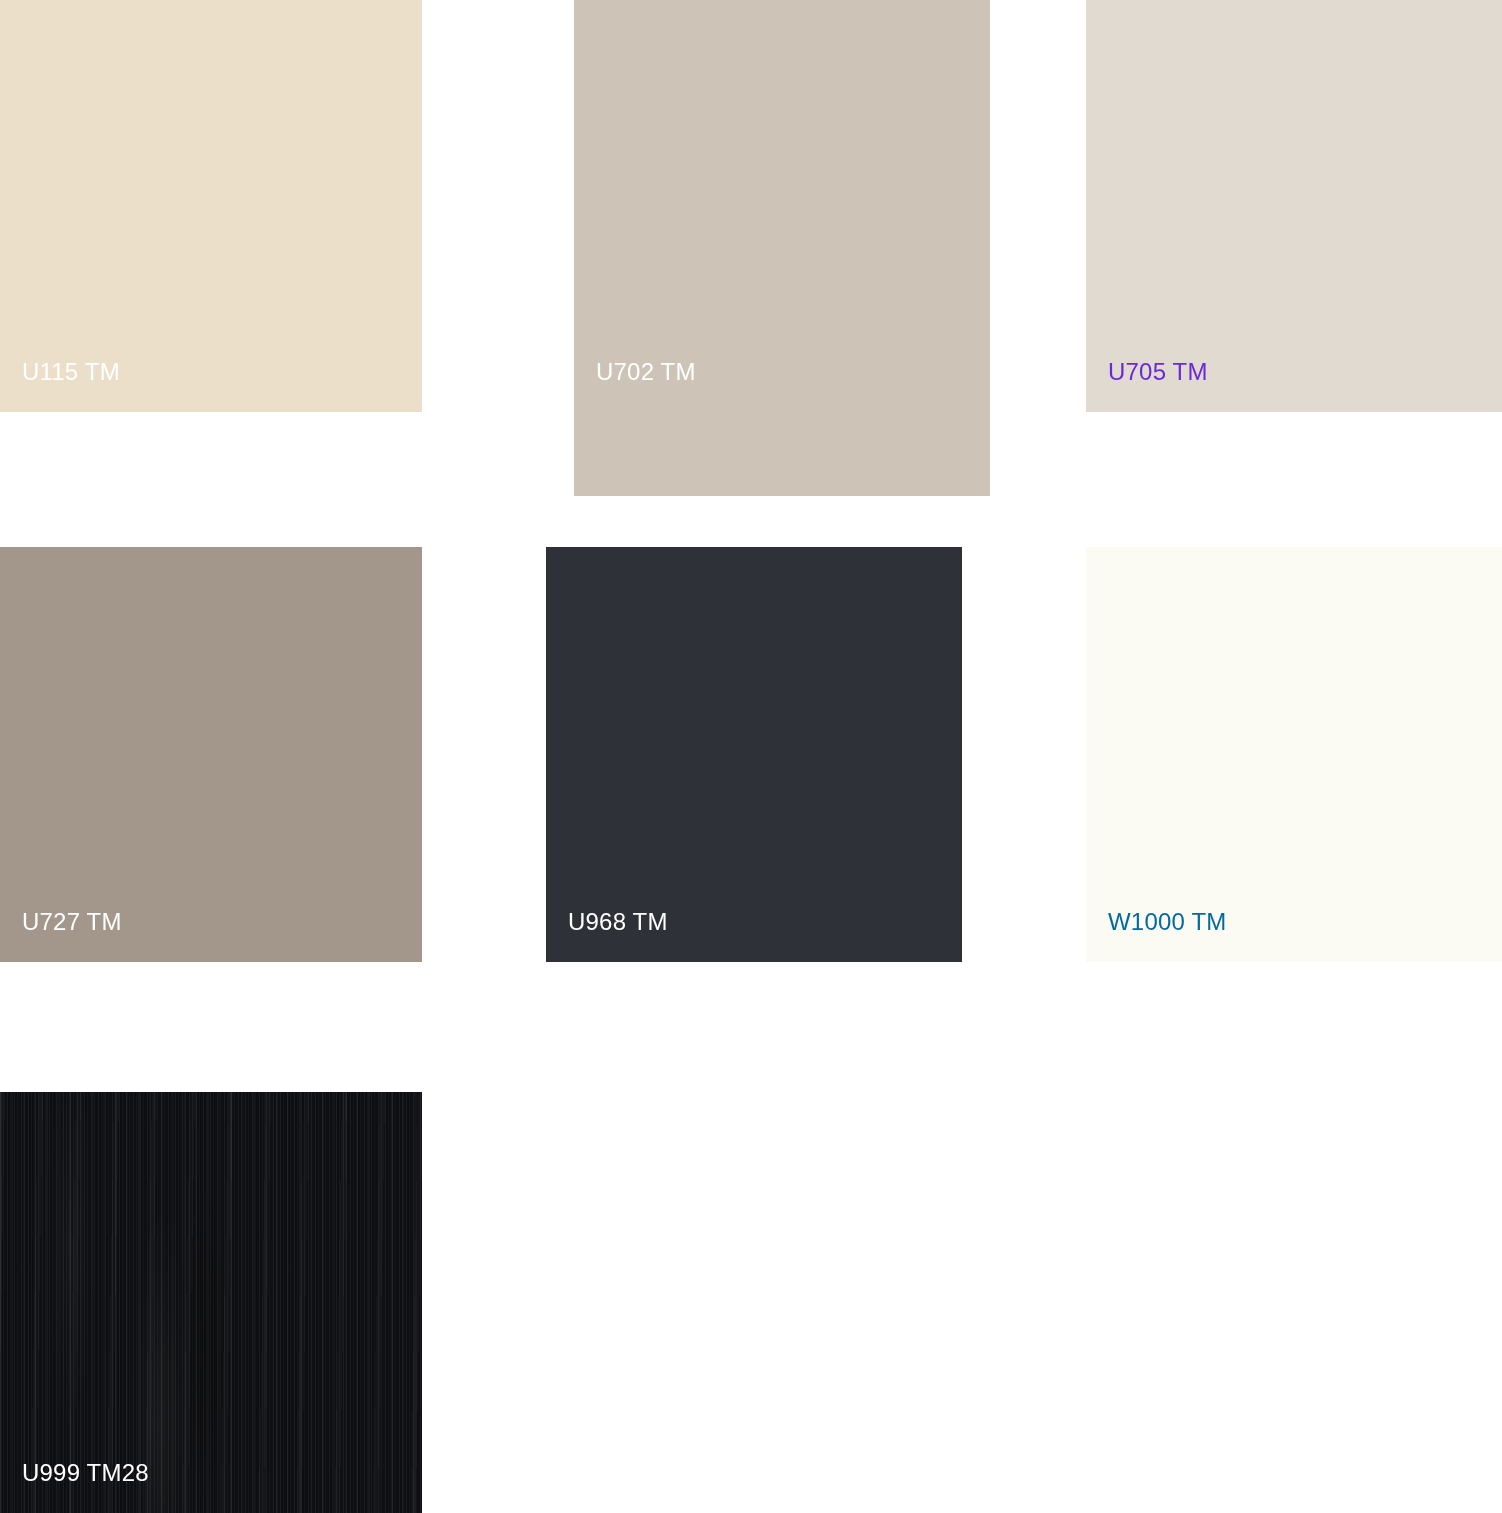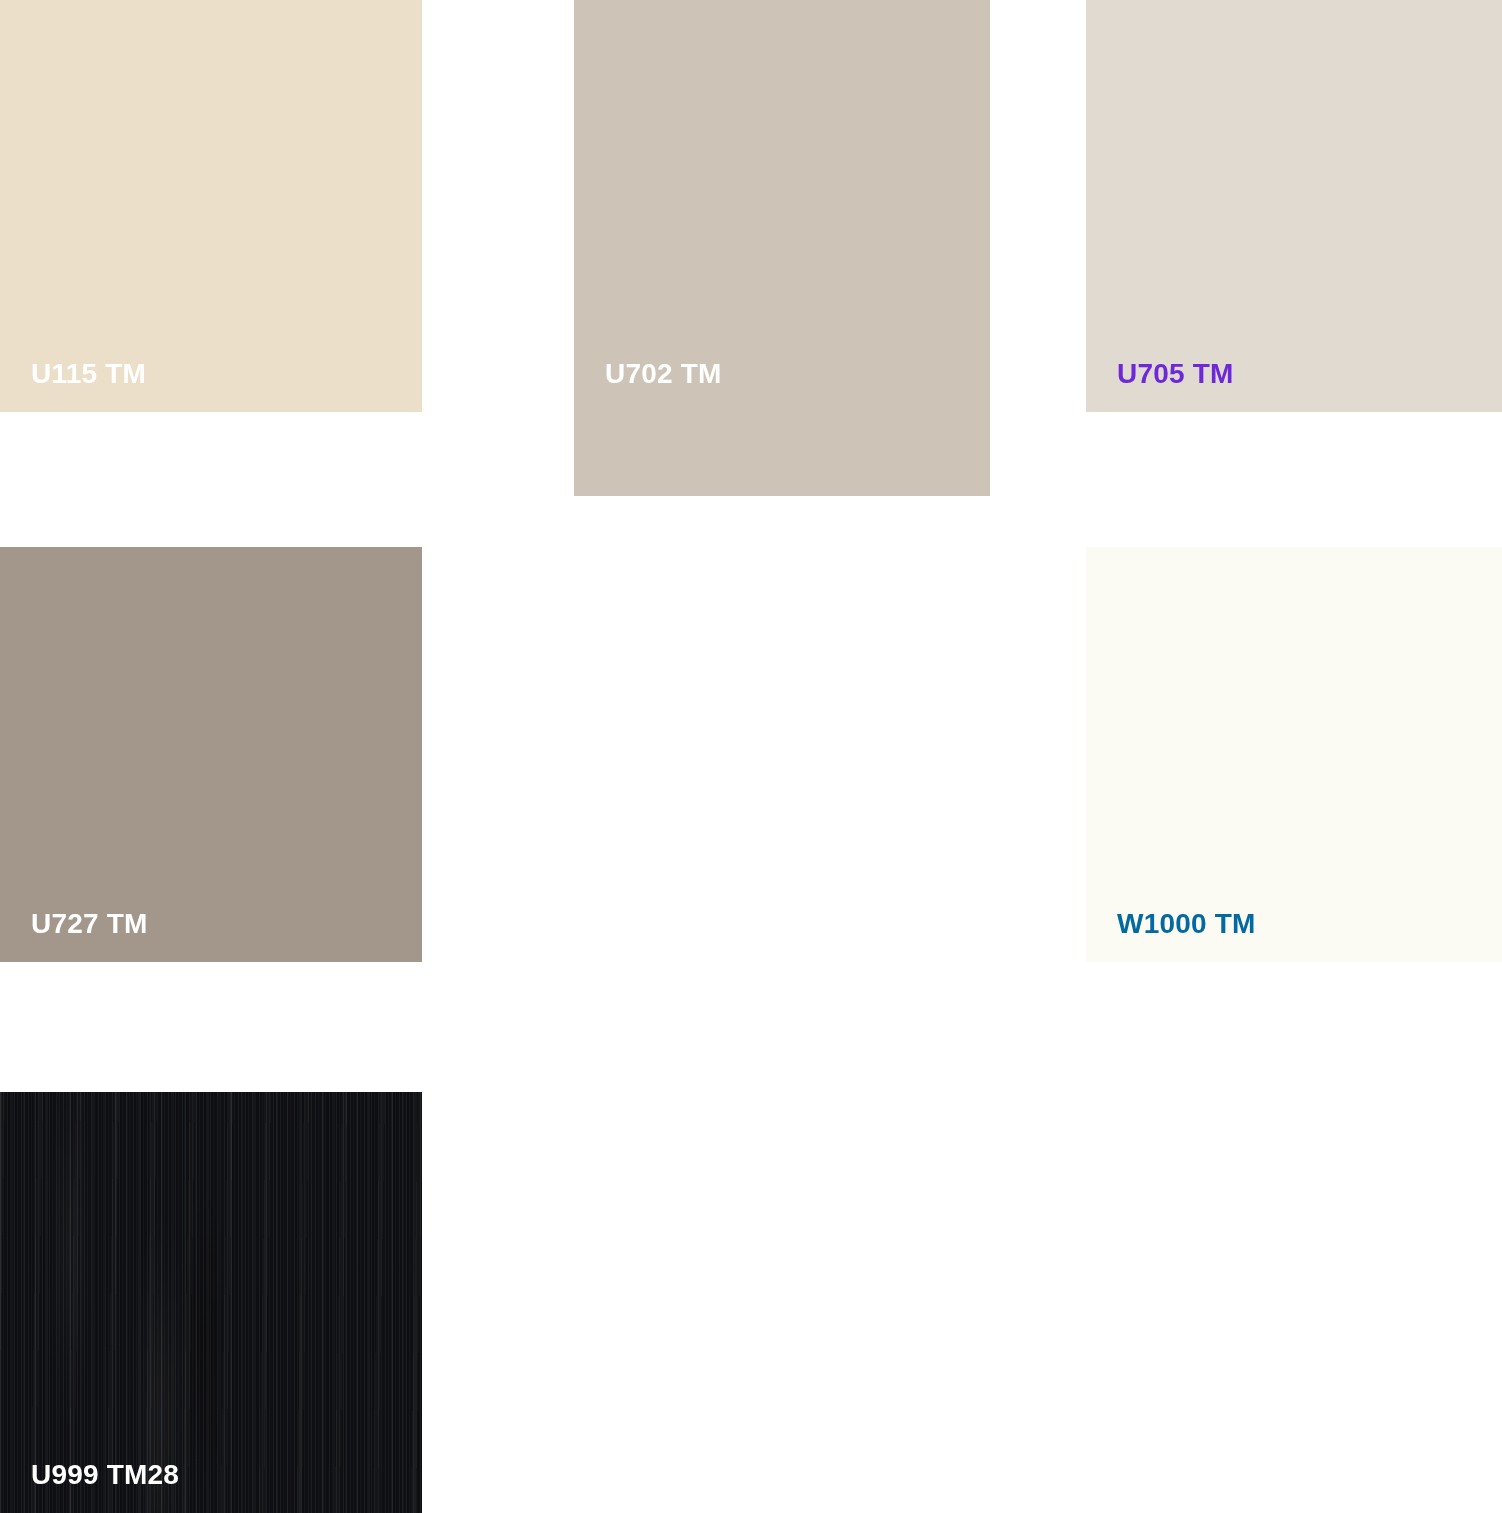--- a/index.html
+++ b/index.html
@@ -79,25 +79,25 @@
         rgba(0,0,0,0.22) 0%,
         rgba(0,0,0,0.07) 55%,
         rgba(0,0,0,0.0) 80%),
       radial-gradient(ellipse 30px 260px at 70px 150px,
         rgba(255,255,255,0.035) 0%,
         rgba(0,0,0,0.0) 75%);
   }
 
   .swatch-label {
     position: absolute;
-    left: 31px;
+    left: 22px;
     white-space: nowrap;
     font-family: "Liberation Sans", sans-serif;
-    font-size: 28px;
-    font-weight: 700;
+    font-size: 24px;
+    font-weight: 400;
     letter-spacing: 0.2px;
     line-height: 1;
   }
 </style>
 </head>
 <body>
 
 <div id="swatch-grid">
     <div class="swatch" style="left: 0px; top: 0px; width: 422px; height: 412px;">
       <div class="swatch-surface" style="background: rgb(235, 223, 201);"></div>
@@ -108,20 +108,24 @@
       <div class="swatch-label" style="color: rgb(255, 255, 255); top: 360px;">U702 TM</div>
     </div>
     <div class="swatch" style="left: 1086px; top: 0px; width: 416px; height: 412px;">
       <div class="swatch-surface" style="background: rgb(224, 218, 208);"></div>
       <div class="swatch-label" style="color: #6d28d9; top: 360px;">U705 TM</div>
     </div>
     <div class="swatch" style="left: 0px; top: 547px; width: 422px; height: 415px;">
       <div class="swatch-surface" style="background: rgb(163, 150, 138);"></div>
       <div class="swatch-label" style="color: rgb(255, 255, 255); top: 363px; text-align: center;">U727 TM</div>
     </div>
+    <div class="swatch" style="left: 546px; top: 547px; width: 416px; height: 415px;">
+      <div class="swatch-surface" style="background: rgb(46, 49, 56);"></div>
+      <div class="swatch-label" style="color: rgb(255, 255, 255); top: 363px;">U968 TM</div>
+    </div>
     <div class="swatch" style="left: 1086px; top: 547px; width: 416px; height: 415px;">
       <div class="swatch-surface" style="background: rgb(251, 251, 244);"></div>
       <div class="swatch-label" style="color: #0369a1; top: 363px;">W1000 TM</div>
     </div>
     <div class="swatch" style="left: 0px; top: 1092px; width: 422px; height: 421px;">
       <div class="swatch-surface" style="background: rgb(18, 19, 23);"></div>
       <div class="swatch-grain"></div>
       <div class="swatch-label" style="color: rgb(255, 255, 255); top: 369px;">U999 TM28</div>
     </div>
   </div>

